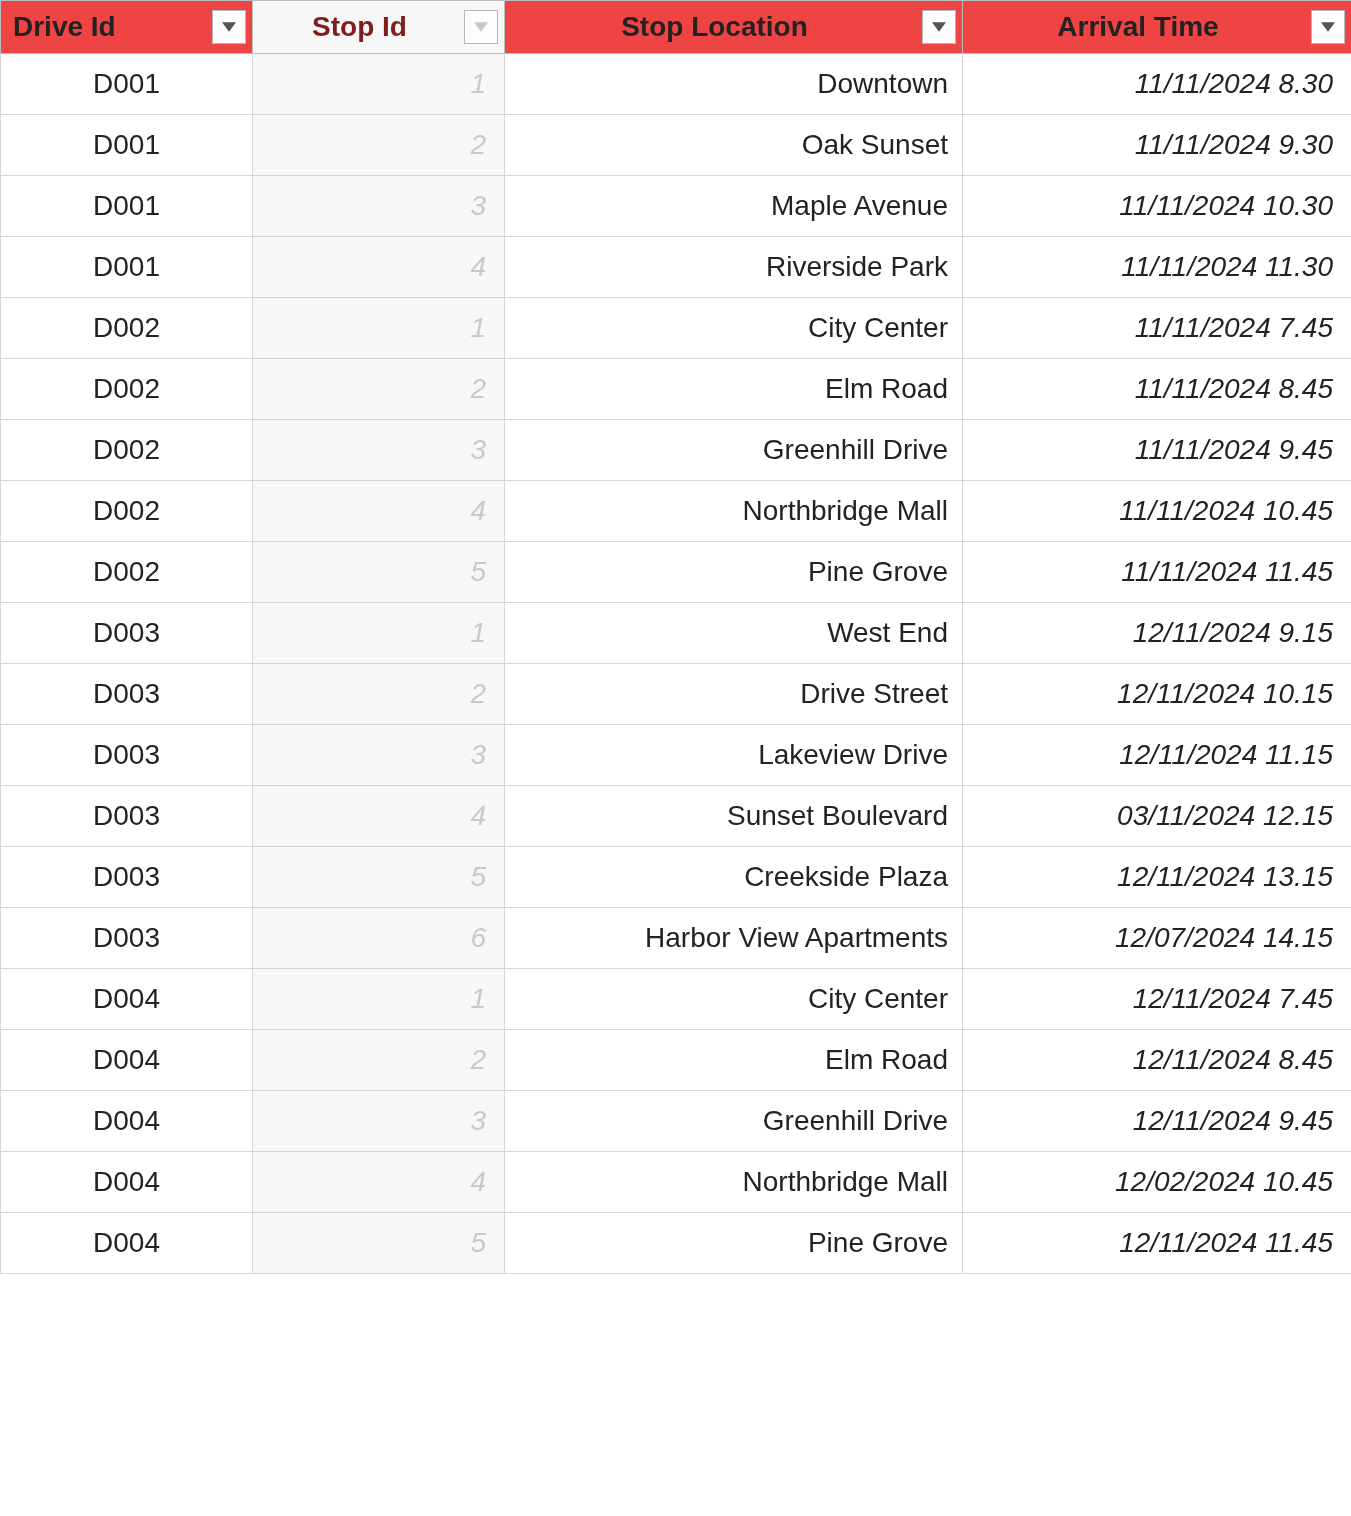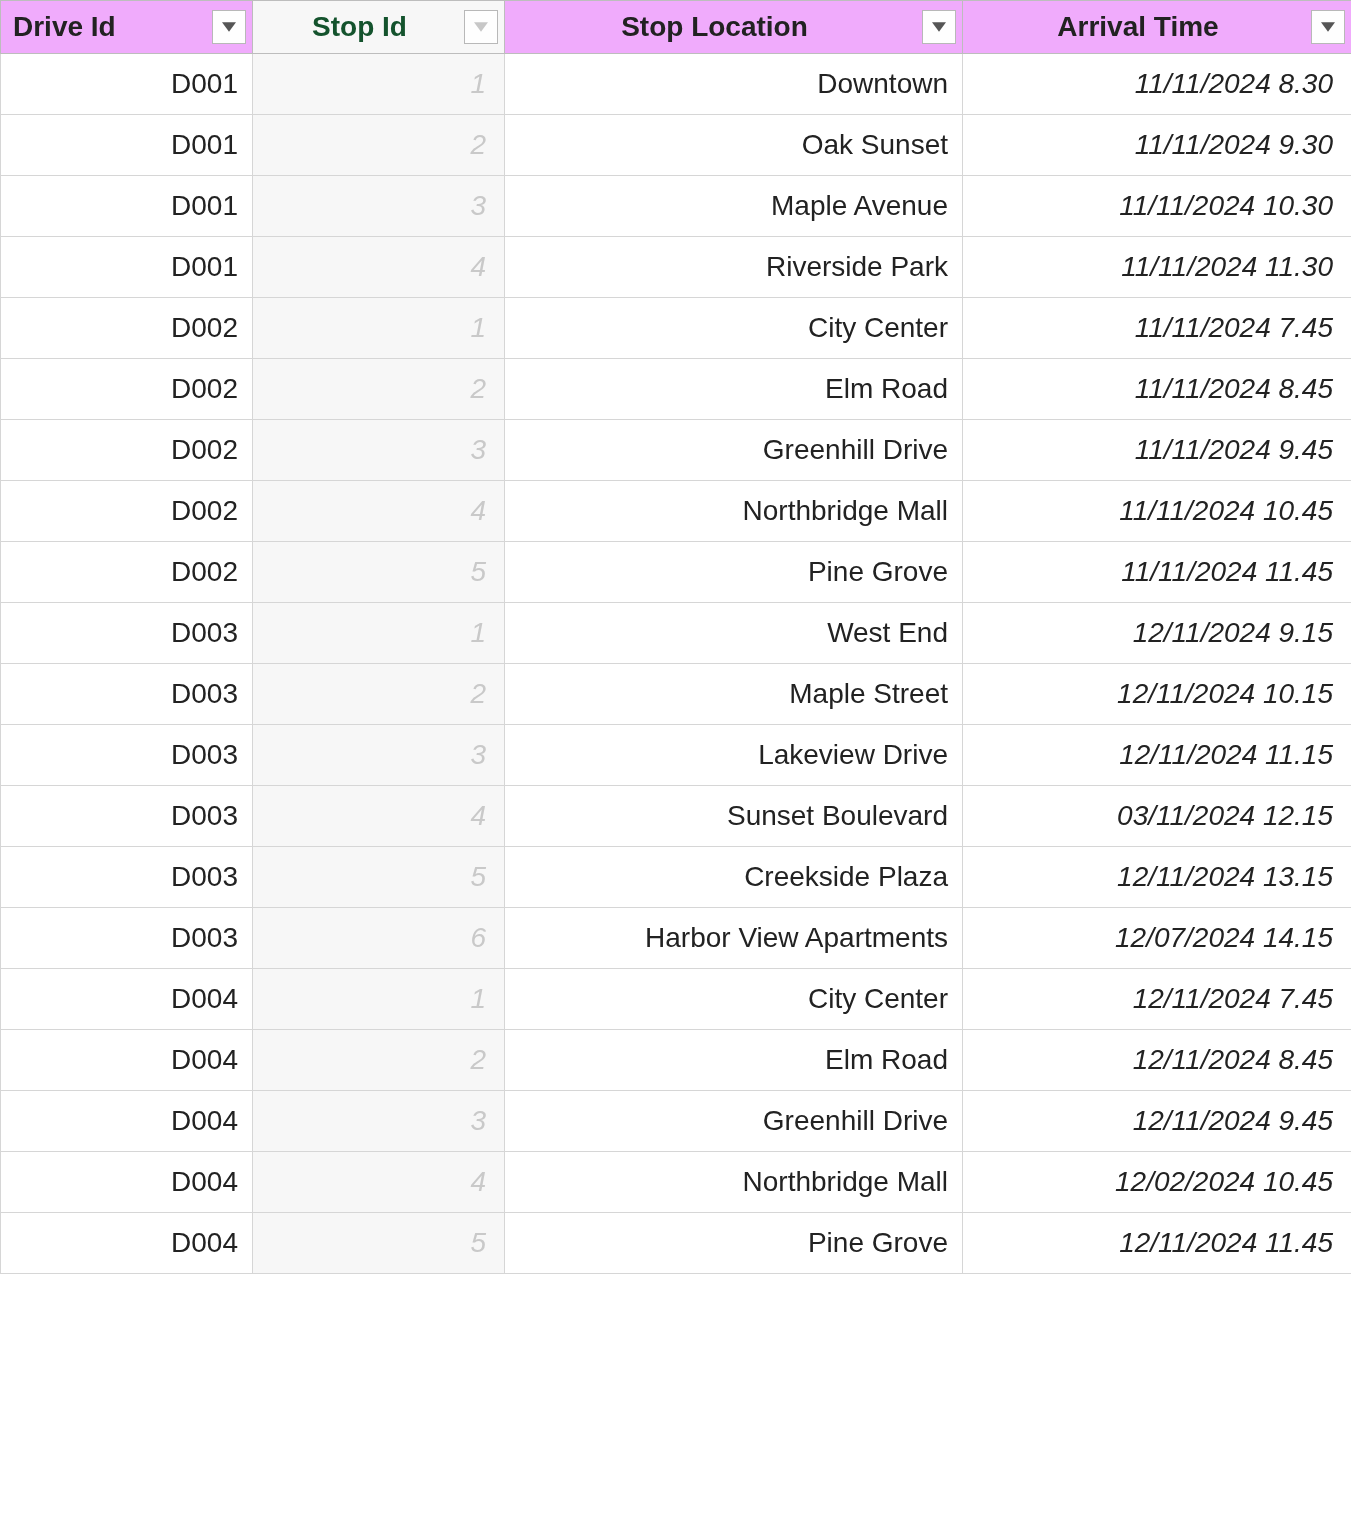--- a/index.html
+++ b/index.html
@@ -16,30 +16,30 @@
   table {
     border-collapse: collapse;
     width: 100%;
     table-layout: fixed;
   }
   col.c1 { width: 252px; }
   col.c2 { width: 252px; }
   col.c3 { width: 458px; }
   col.c4 { width: 389px; }
   th {
-    background: #f0abfc;
+    background: #ef4444;
     border: 1px solid #bdbdbd;
     font-weight: 700;
     padding: 10px 12px 10px 12px;
     position: relative;
     white-space: nowrap;
     text-align: center;
   }
   th.dim-header {
-    color: #14532d;
+    color: #7f1d1d;
     background: #f7f7f7;
   }
   th .header-label {
     display: block;
     padding-right: 38px;
   }
   th.left .header-label { text-align: left; }
   .filter-btn {
     position: absolute;
     right: 6px;
@@ -58,21 +58,21 @@
   .filter-btn svg {
     width: 14px;
     height: 10px;
   }
   td {
     border: 1px solid #d6d6d6;
     padding: 14px 14px;
     white-space: nowrap;
     overflow: hidden;
   }
-  td.drive { text-align: right; }
+  td.drive { text-align: center; }
   td.stopid {
     text-align: right;
     background: #f7f7f7;
     color: #c9c9c9;
     font-style: italic;
     padding-right: 18px;
   }
   td.loc { text-align: right; }
   td.arr {
     text-align: right;
@@ -185,21 +185,21 @@
         </tr>
         <tr>
           <td class="drive">D003</td>
           <td class="stopid">1</td>
           <td class="loc">West End</td>
           <td class="arr">12/11/2024 9.15</td>
         </tr>
         <tr>
           <td class="drive">D003</td>
           <td class="stopid">2</td>
-          <td class="loc">Maple Street</td>
+          <td class="loc">Drive Street</td>
           <td class="arr">12/11/2024 10.15</td>
         </tr>
         <tr>
           <td class="drive">D003</td>
           <td class="stopid">3</td>
           <td class="loc">Lakeview Drive</td>
           <td class="arr">12/11/2024 11.15</td>
         </tr>
         <tr>
           <td class="drive">D003</td>

